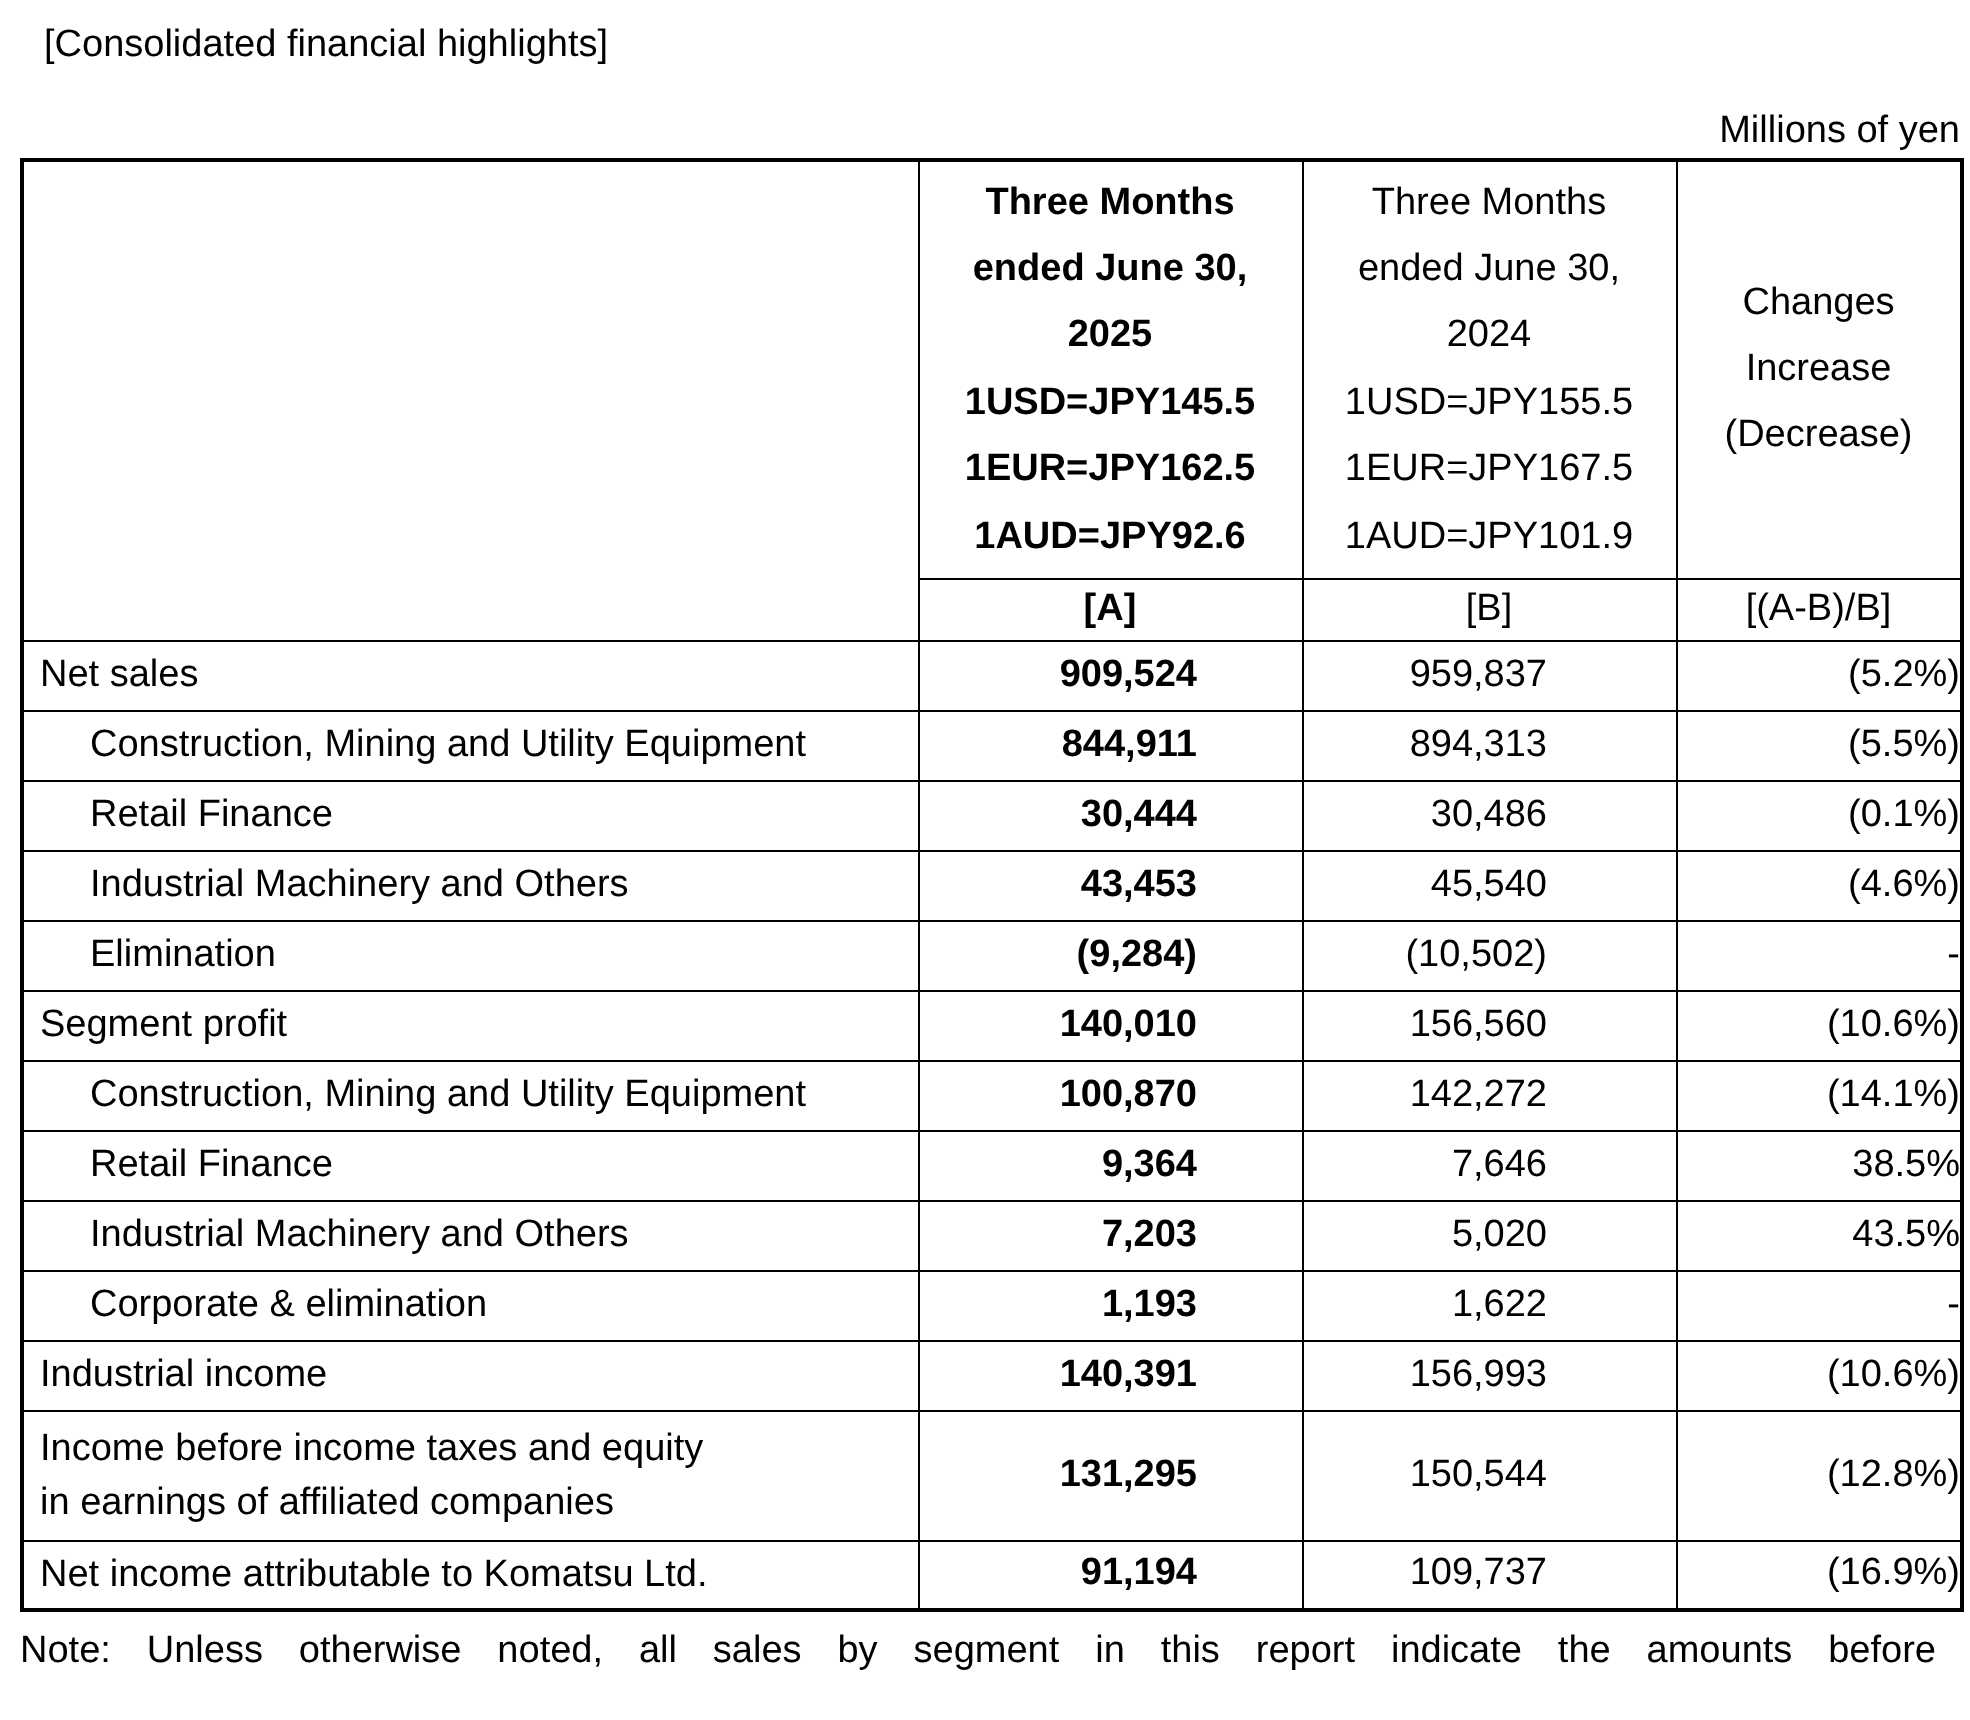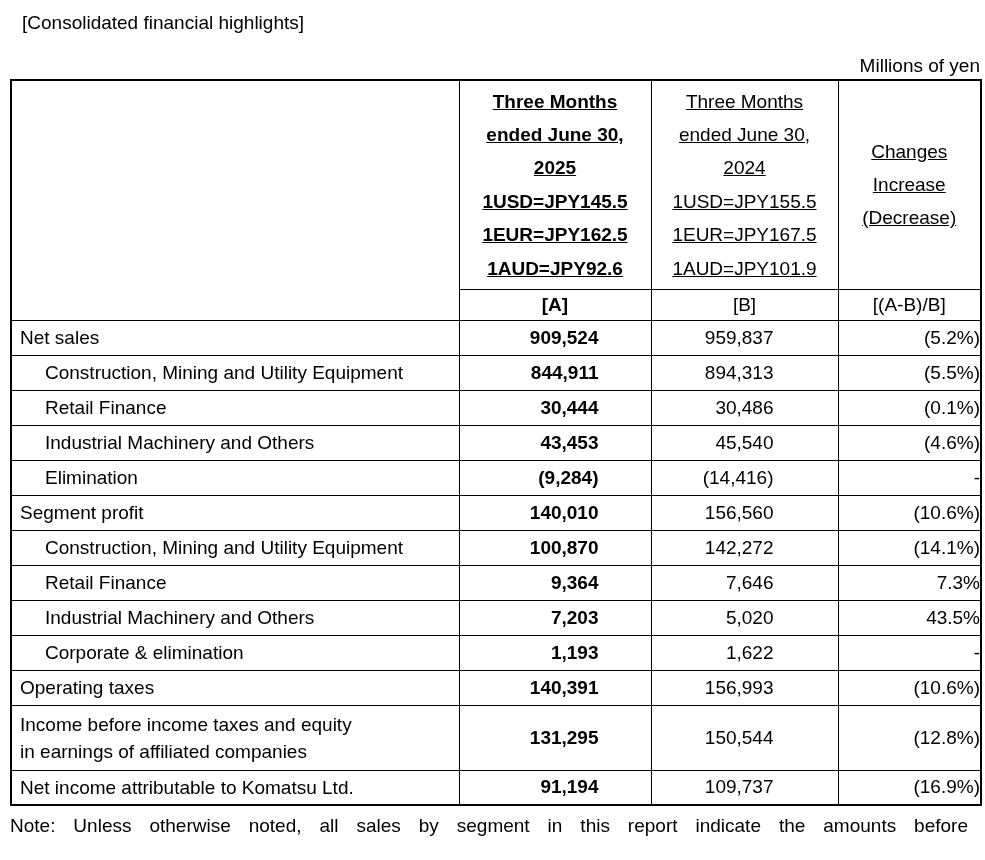--- a/index.html
+++ b/index.html
@@ -35,21 +35,21 @@
   
   td.col-a {
     border-left: 4px solid #000;
     border-right: 4px solid #000;
     font-weight: bold;
   }
   td.a-top    { border-top: 4px solid #000; }
   td.a-bottom { border-bottom: 4px solid #000; }
 
   
-  tr.head-row td { height: 209px; text-decoration: underline; }
+  tr.head-row td { height: 209px; }
   .head-cell { text-align: center; line-height: 33.4px; }
   tr.tag-row td { height: 31px; text-align: center; }
 
   
   tr.data td { height: 35px; }
   tr.data.tall td { height: 65px; }
 
   .label-cell {
     padding-left: 8px;
     white-space: pre-line;
@@ -133,55 +133,55 @@
       </tr>
       <tr class="data">
         <td class="label-cell indent">Industrial Machinery and Others</td>
         <td class="col-a num">43,453</td>
         <td class="col-b num">45,540</td>
         <td class="chg">(4.6%)</td>
       </tr>
       <tr class="data">
         <td class="label-cell indent">Elimination</td>
         <td class="col-a num">(9,284)</td>
-        <td class="col-b num">(14,416)</td>
+        <td class="col-b num">(10,502)</td>
         <td class="chg">-</td>
       </tr>
       <tr class="data">
         <td class="label-cell">Segment profit</td>
         <td class="col-a num">140,010</td>
         <td class="col-b num">156,560</td>
         <td class="chg">(10.6%)</td>
       </tr>
       <tr class="data">
         <td class="label-cell indent">Construction, Mining and Utility Equipment</td>
         <td class="col-a num">100,870</td>
         <td class="col-b num">142,272</td>
         <td class="chg">(14.1%)</td>
       </tr>
       <tr class="data">
         <td class="label-cell indent">Retail Finance</td>
         <td class="col-a num">9,364</td>
         <td class="col-b num">7,646</td>
-        <td class="chg">7.3%</td>
+        <td class="chg">38.5%</td>
       </tr>
       <tr class="data">
         <td class="label-cell indent">Industrial Machinery and Others</td>
         <td class="col-a num">7,203</td>
         <td class="col-b num">5,020</td>
         <td class="chg">43.5%</td>
       </tr>
       <tr class="data">
         <td class="label-cell indent">Corporate &amp; elimination</td>
         <td class="col-a num">1,193</td>
         <td class="col-b num">1,622</td>
         <td class="chg">-</td>
       </tr>
       <tr class="data">
-        <td class="label-cell">Operating taxes</td>
+        <td class="label-cell">Industrial income</td>
         <td class="col-a num">140,391</td>
         <td class="col-b num">156,993</td>
         <td class="chg">(10.6%)</td>
       </tr>
       <tr class="data tall">
         <td class="label-cell">Income before income taxes and equity
 in earnings of affiliated companies</td>
         <td class="col-a num">131,295</td>
         <td class="col-b num">150,544</td>
         <td class="chg">(12.8%)</td>

